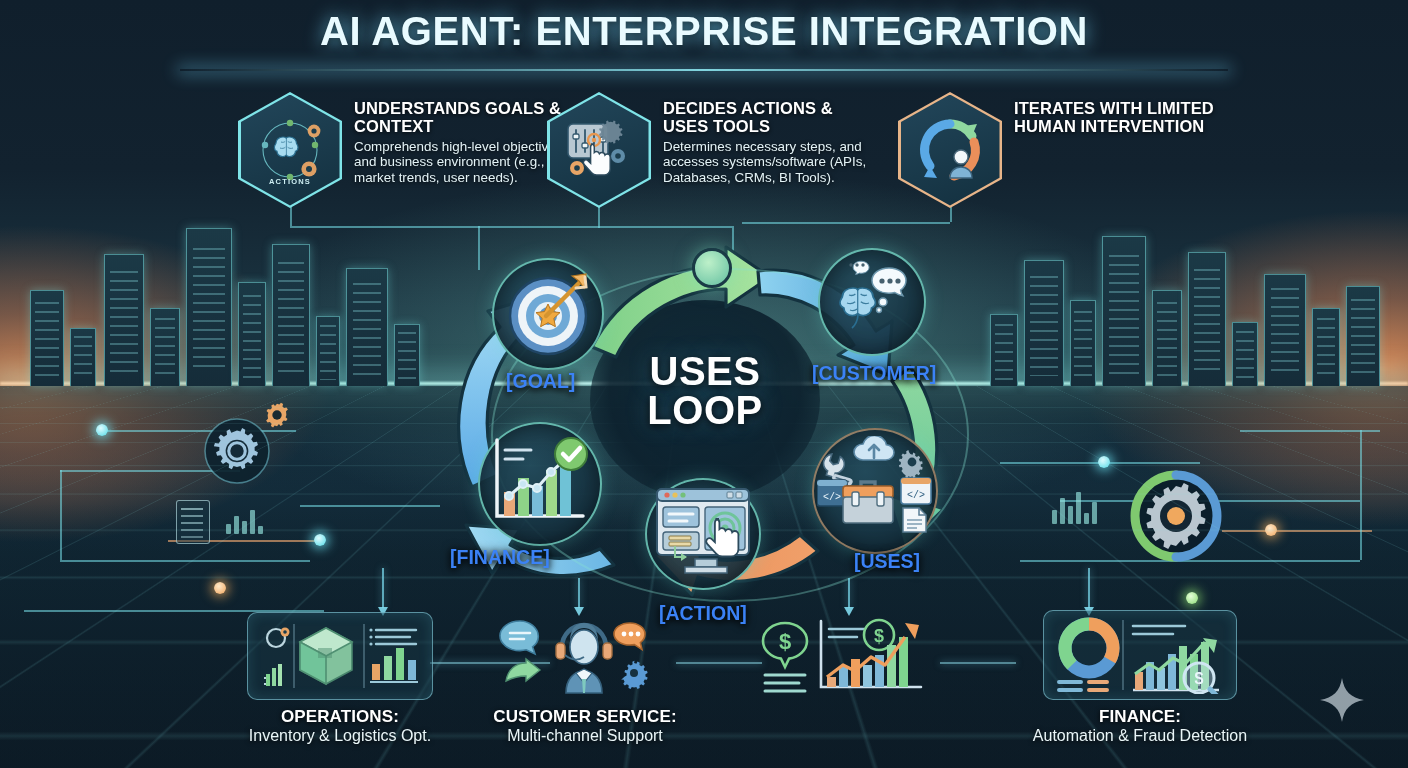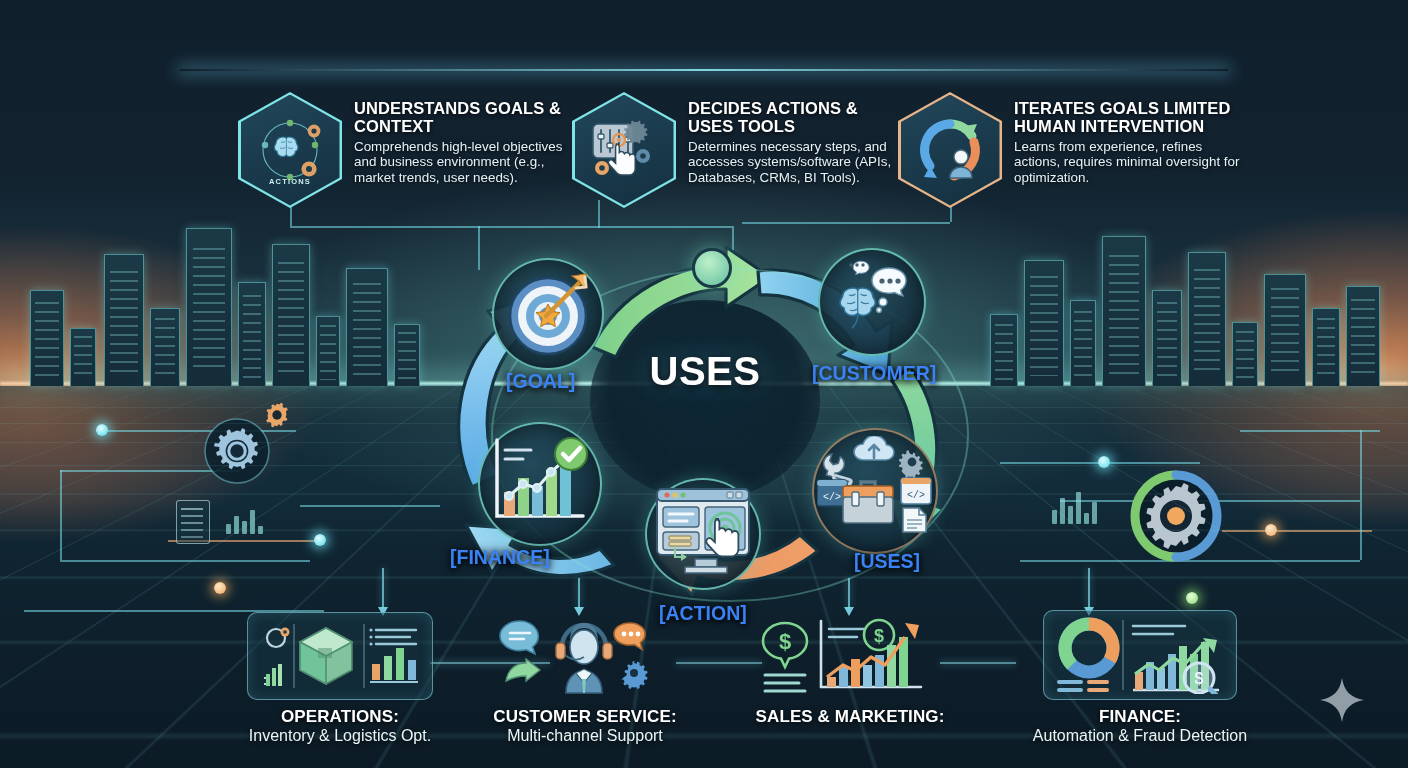--- a/index.html
+++ b/index.html
@@ -227,20 +227,21 @@
   </svg>
   <div class="minibars" style="left:1052px;top:490px;height:34px;">
     <i style="height:14px"></i>
       <i style="height:26px"></i>
       <i style="height:18px"></i>
       <i style="height:32px"></i>
       <i style="height:11px"></i>
       <i style="height:22px"></i>
   </div>
 
+  <div id="title">AI AGENT: ENTERPRISE INTEGRATION</div>
   <div id="titleRule"></div>
 
   <div class="trace" style="left:290px;top:200px;height:26px;border-left-width:2px;"></div>
   <div class="trace" style="left:290px;top:226px;width:310px;border-top-width:2px;"></div>
   <div class="trace" style="left:478px;top:226px;height:44px;border-left-width:2px;"></div>
   <div class="trace" style="left:598px;top:200px;height:26px;border-left-width:2px;"></div>
   <div class="trace" style="left:598px;top:226px;width:134px;border-top-width:2px;"></div>
   <div class="trace" style="left:732px;top:226px;height:36px;border-left-width:2px;"></div>
   <div class="trace" style="left:950px;top:200px;height:22px;border-left-width:2px;"></div>
   <div class="trace" style="left:742px;top:222px;width:208px;border-top-width:2px;"></div>
@@ -277,21 +278,21 @@
         </svg>
       </div>
       <div class="hexlabel">ACTIONS</div>
     </div>
     <div class="calltext">
       <div class="callhead">UNDERSTANDS GOALS &amp; CONTEXT</div>
       <div class="callbody">Comprehends high-level objectives and business environment (e.g., market trends, user needs).</div>
     </div>
   </div>
 
-  <div class="callout" style="left:572px;top:92px;">
+  <div class="callout" style="left:547px;top:92px;">
     <div class="hexwrap">
       <div class="hexborder"></div>
       <div class="hexinner"></div>
       <div class="hexicon">
         <svg width="80" height="80" viewBox="0 0 80 80">
           <rect x="9" y="14" width="40" height="34" rx="5" fill="#b9c8d2" stroke="#33586e" stroke-width="1.6"></rect>
           <g stroke="#33586e" stroke-width="1.8" stroke-linecap="round">
             <path d="M17 20v22M26 20v22M35 20v22M44 20v22"></path>
           </g>
           <g fill="#eef5f8" stroke="#33586e" stroke-width="1.3">
@@ -332,22 +333,21 @@
           <path d="M62 26l5-12-13 2z" fill="#8fd89f"></path>
           <path d="M40 14a26 26 0 0 0-20 42" fill="none" stroke="#5aa9e6" stroke-width="9" stroke-linecap="round"></path>
           <path d="M20 56l-6 11 13 1z" fill="#5aa9e6"></path>
           <path d="M64 32a26 26 0 0 1-20 34" fill="none" stroke="#ea8f5a" stroke-width="9" stroke-linecap="round"></path>
           <circle cx="51" cy="47" r="7" fill="#f2f7fa" stroke="#4c6a7c" stroke-width="1.4"></circle>
           <path d="M40 68c0-7 5-11 11-11s11 4 11 11z" fill="#7fb4d6" stroke="#3c647e" stroke-width="1.4"></path>
         </svg>
       </div>
     </div>
     <div class="calltext" style="max-width:228px;">
-      <div class="callhead">ITERATES GOALS LIMITED HUMAN INTERVENTION</div>
-      <div class="callbody">Learns from experience, refines actions, requires minimal oversight for optimization.</div>
+      <div class="callhead">ITERATES WITH LIMITED HUMAN INTERVENTION</div>
     </div>
   </div>
 
   <div id="loopCore"></div>
 
   <svg style="position:absolute;left:440px;top:235px;" width="580" height="400" viewBox="0 0 580 400">
     <defs>
       <linearGradient id="gGreen" x1="0" y1="0" x2="1" y2="0">
         <stop offset="0" stop-color="#7fd089"></stop>
           <stop offset="1" stop-color="#a8e4a0"></stop>
@@ -390,20 +390,21 @@
   <svg style="position:absolute;left:460px;top:250px;" width="540" height="370" viewBox="0 0 540 370">
     <ellipse cx="270" cy="185" rx="238" ry="166" fill="none" stroke="rgba(135,225,210,.35)" stroke-width="2"></ellipse>
   </svg>
 
   <div style="position:absolute;left:692px;top:248px;width:40px;height:40px;border-radius:50%;
        background:radial-gradient(circle at 40% 34%, #bdf0c9, #63bfa0);border:3px solid #1a3a46;
        box-shadow:0 0 18px rgba(120,225,190,.5);"></div>
 
   <div id="loopTitle">
     <div>USES</div>
+    <div>LOOP</div>
   </div>
 
   <div class="stage-node" style="left:492px;top:258px;">
     <div class="stage-disc" style="width:112px;height:112px;">
       <svg width="88" height="88" viewBox="0 0 88 88">
         <circle cx="44" cy="46" r="38" fill="#5b8fc4" stroke="#1f4463" stroke-width="2.5"></circle>
         <circle cx="44" cy="46" r="30" fill="#eef4f8"></circle>
         <circle cx="44" cy="46" r="22" fill="#6fa9d6"></circle>
         <circle cx="44" cy="46" r="14" fill="#e9f2f7"></circle>
         <circle cx="44" cy="46" r="9" fill="#5e96c9"></circle>
@@ -698,21 +699,20 @@
             <rect x="46" y="46" width="9" height="22" fill="#8fc5de"></rect>
             <rect x="58" y="36" width="9" height="32" fill="#7fb8d8"></rect>
             <rect x="70" y="26" width="9" height="42" fill="#8fd8a0"></rect>
             <rect x="82" y="18" width="9" height="50" fill="#7fd48f"></rect>
           </g>
           <path d="M10 58l16-12 12 6 16-14 14 8 20-28" fill="none" stroke="#ef9f5d" stroke-width="3.4" stroke-linejoin="round"></path>
           <path d="M88 4l14 2-4 14z" fill="#ef9f5d"></path>
         </g>
       </svg>
     </div>
-    <div class="apphead">SALES &amp; MARKETING:</div>
   </div>
 
   <div class="appcol" style="left:990px;top:610px;width:300px;">
     <div class="appcard framed" style="width:194px;height:90px;">
       <svg width="182" height="78" viewBox="0 0 182 78">
         <g transform="translate(8,6)">
           <circle cx="32" cy="26" r="24" fill="none" stroke="#5a9ad4" stroke-width="13"></circle>
           <path d="M32 2a24 24 0 0 1 20.8 36" fill="none" stroke="#ef9f5d" stroke-width="13"></path>
           <path d="M32 2a24 24 0 0 0-17 41" fill="none" stroke="#7fd48f" stroke-width="13"></path>
           <g stroke="#7fb8d8" stroke-width="4" stroke-linecap="round">

